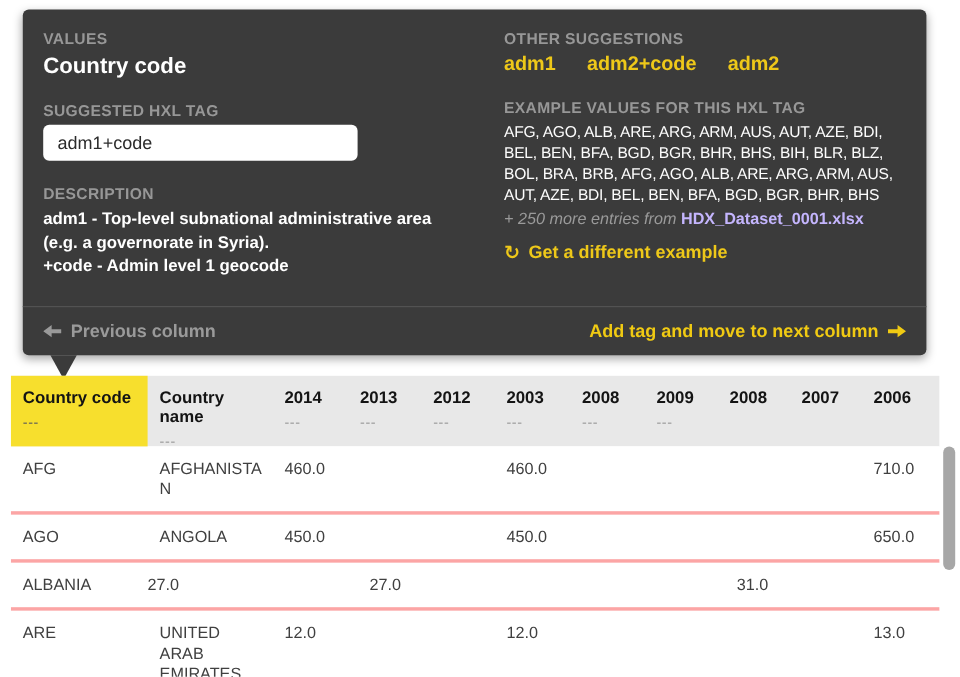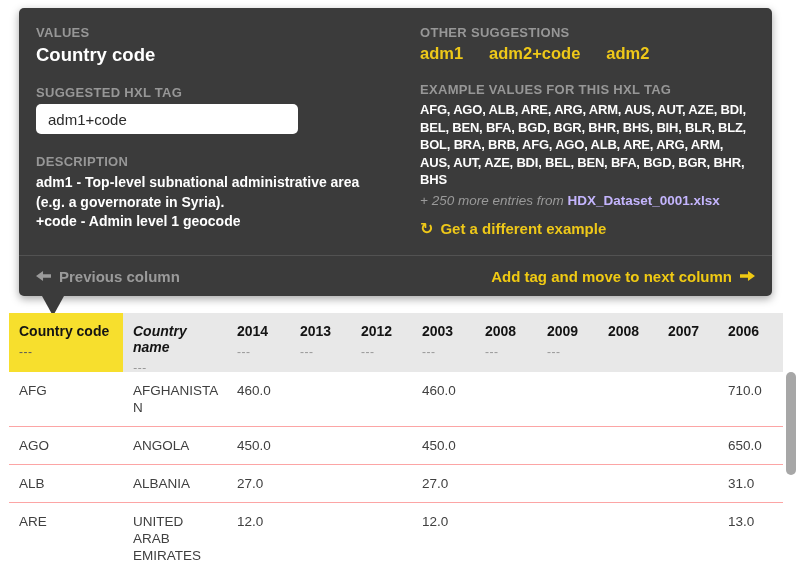--- a/index.html
+++ b/index.html
@@ -23,21 +23,21 @@
   .tag-input { display:block; width:262px; height:30px; border:none; border-radius:5px;
                padding:0 12px; font:15px "Liberation Sans","DejaVu Sans",sans-serif;
                color:#2b2b2b; margin-bottom:20px; outline:none; }
   .desc { font-size:14px; font-weight:600; color:#fff; line-height:1.4;
           max-width:352px; }
   .desc b { font-weight:800; }
 
   .suggestions { display:flex; gap:26px; margin:3px 0 19px; }
   .suggestion-link { color:#eec819; font-weight:700; font-size:16.5px; cursor:pointer; }
 
-  .examples { font-size:13px; font-weight:700; color:#fdfdfd;
+  .examples { font-size:13px; font-weight:400; color:#fdfdfd;
               letter-spacing:-.2px; line-height:17.5px; margin-top:2px; }
   .more-line { font-size:13.5px; color:#9a9a9a; font-style:italic; margin:4px 0 11px; }
   .file-link { color:#c4b5fd; font-style:normal; font-weight:700; cursor:pointer; }
   .refresh-row { display:flex; align-items:center; gap:7px; color:#eec819;
                  font-weight:700; font-size:15px; cursor:pointer; }
   .refresh-glyph { font-family:"DejaVu Sans",sans-serif; font-size:16px; font-weight:700; }
 
   .panel-footer { position:absolute; left:0; right:0; bottom:0; height:41px;
                   border-top:1px solid #525252; display:flex; align-items:center;
                   justify-content:space-between; padding:0 17px; }
@@ -51,21 +51,21 @@
   
   .table { position:absolute; left:9px; top:313px; width:774px; height:251px;
            overflow:hidden; }
   .thead { display:flex; background:#e8e8e8; height:59px; }
   .th { flex:none; padding:10px 0 0 10px; cursor:pointer; }
   .th.hl { background:#f7df2d; }
   .th-label { display:block; font-size:14px; font-weight:700; color:#141414; }
   .th-tag { display:block; font-size:12px; color:#999; margin-top:6px;
             letter-spacing:.5px; }
   .th.hl .th-tag { color:#5a5a5a; }
-  .trow { display:flex; border-bottom:1px solid #fca5a5; background:#fff; }
+  .trow { display:flex; border-bottom:3px solid #fca5a5; background:#fff; }
   .td { flex:none; padding:10px 6px 10px 10px; font-size:13.5px; color:#404040;
         line-height:17px; word-wrap:break-word; }
 
   
   .vscroll { position:absolute; left:786px; top:372px; width:10px; height:192px; }
   .vthumb { width:10px; height:103px; border-radius:5px; background:#a7a7a7; cursor:pointer; }
 </style>
 </head>
 <body>
 
@@ -116,21 +116,21 @@
 
   <div class="panel-tail"></div>
 </div>
 
 <div class="table">
   <div class="thead">
       <div class="th hl" style="width: 114px;">
         <span class="th-label">Country code</span>
         <span class="th-tag">---</span>
       </div>
-      <div class="th" style="width: 104px; font-style: italic;">
+      <div class="th" style="width: 104px;">
         <span class="th-label">Country name</span>
         <span class="th-tag">---</span>
       </div>
       <div class="th" style="width: 63px;">
         <span class="th-label">2014</span>
         <span class="th-tag">---</span>
       </div>
       <div class="th" style="width: 61px;">
         <span class="th-label">2013</span>
         <span class="th-tag">---</span>
@@ -185,21 +185,20 @@
         <div class="td" style="width: 61px;"></div>
         <div class="td" style="width: 61px;"></div>
         <div class="td" style="width: 63px;">450.0</div>
         <div class="td" style="width: 62px;"></div>
         <div class="td" style="width: 61px;"></div>
         <div class="td" style="width: 60px;"></div>
         <div class="td" style="width: 60px;"></div>
         <div class="td" style="width: 65px;">650.0</div>
       </div>
       <div class="trow">
-        <div class="td" style="width: 114px;">ALB</div>
         <div class="td" style="width: 104px;">ALBANIA</div>
         <div class="td" style="width: 63px;">27.0</div>
         <div class="td" style="width: 61px;"></div>
         <div class="td" style="width: 61px;"></div>
         <div class="td" style="width: 63px;">27.0</div>
         <div class="td" style="width: 62px;"></div>
         <div class="td" style="width: 61px;"></div>
         <div class="td" style="width: 60px;"></div>
         <div class="td" style="width: 60px;"></div>
         <div class="td" style="width: 65px;">31.0</div>

